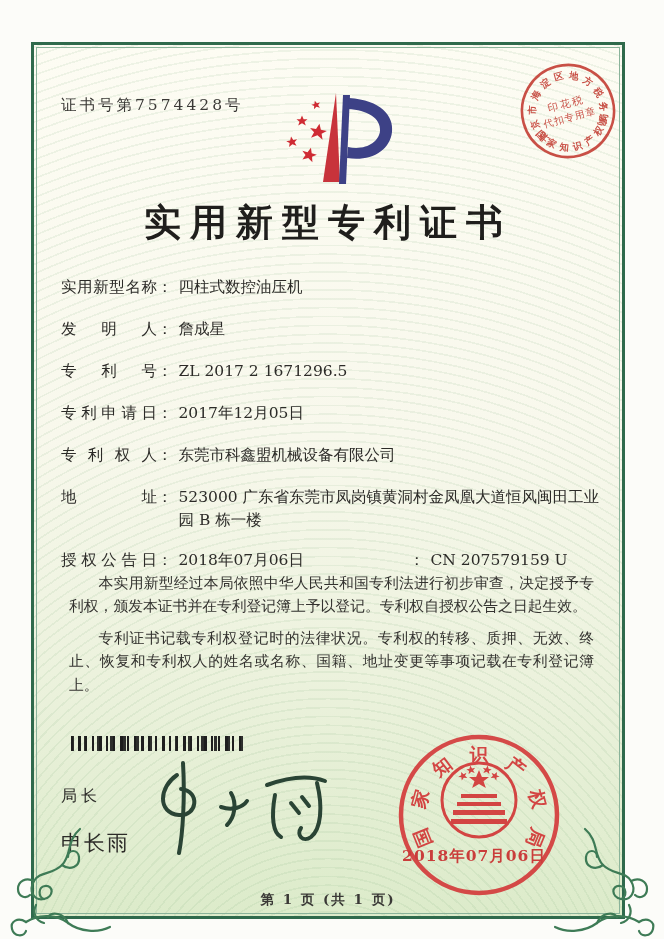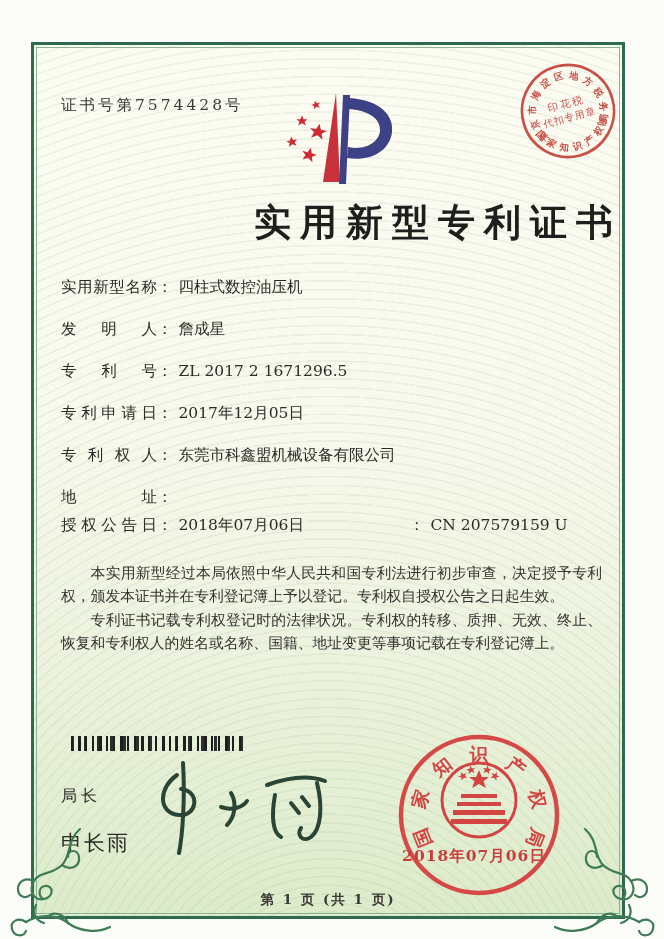--- a/index.html
+++ b/index.html
@@ -20,40 +20,40 @@
   }
   .waves{
     position:absolute;inset:0;z-index:0;
     background:
       repeating-radial-gradient(120% 90% at 50% 118%, rgba(120,170,120,.14) 0 1.5px, rgba(255,255,255,0) 1.5px 8px);
     opacity:.8;
   }
   .abs{position:absolute;}
   .cert-number{left:27px;top:50px;font-size:15.5px;letter-spacing:3px;color:#3a3936;}
   .title{
-    left:0;top:153px;width:100%;text-align:right;
+    left:0;top:153px;width:100%;text-align:center;
     font-size:37px;font-weight:700;letter-spacing:9px;color:#1f1e1c;
   }
   .fields{left:27px;top:231px;width:548px;font-size:15.5px;line-height:23px;}
   .field-row{display:flex;margin-bottom:19px;position:relative;}
-  .field-row.address{margin-bottom:5px;}
+  .field-row.address{margin-bottom:17px;}
   .flabel{
     flex:0 0 96px;width:96px;text-align:justify;text-align-last:justify;
     color:#2c2b28;
   }
   .fcolon{margin:0 6px 0 0;}
   .fvalue{flex:1;color:#2c2b28;}
   .grant-row{position:relative;}
   .grant-right{position:absolute;left:348px;top:0;display:flex;}
   .grant-right .flabel{flex:0 0 88px;width:88px;}
   .body-text{
     left:27px;top:518px;width:541px;font-size:14.8px;line-height:23.4px;
     text-align:justify;color:#33322f;
   }
-  .body-text p{margin:0;text-indent:2em;font-family:Liberation Mono, monospace;}
+  .body-text p{margin:8px;text-indent:2em;}
   .barcode{
     left:37px;top:691px;width:175px;height:15px;
     background-image:
       repeating-linear-gradient(90deg,#1e1e1e 0 2px,rgba(0,0,0,0) 2px 7px),
       repeating-linear-gradient(90deg,rgba(30,30,30,.92) 0 3px,rgba(0,0,0,0) 3px 13px),
       repeating-linear-gradient(90deg,rgba(0,0,0,0) 0 9px,#1e1e1e 9px 10px,rgba(0,0,0,0) 10px 21px);
   }
   .director-title{left:27px;top:741px;font-size:16px;letter-spacing:4px;}
   .director-name{left:27px;top:784px;font-size:21px;letter-spacing:2px;}
   .signature{left:105px;top:708px;}
@@ -149,20 +149,21 @@
           <span class="fvalue">2017年12月05日</span>
       </div>
       <div class="field-row">
         <span class="flabel">专利权人</span>
           <span class="fcolon">：</span>
           <span class="fvalue">东莞市科鑫盟机械设备有限公司</span>
       </div>
       <div class="field-row address">
         <span class="flabel">地址</span>
           <span class="fcolon">：</span>
+          <span class="fvalue">523000 广东省东莞市凤岗镇黄洞村金凤凰大道恒风闽田工业园 B 栋一楼</span>
       </div>
       <div class="field-row grant-row">
         <span class="flabel">授权公告日</span>
           <span class="fcolon">：</span>
           <span class="fvalue">2018年07月06日</span>
         <span class="grant-right">
             <span class="fcolon">：</span>
             <span class="fvalue">CN 207579159 U</span>
         </span>
       </div>

